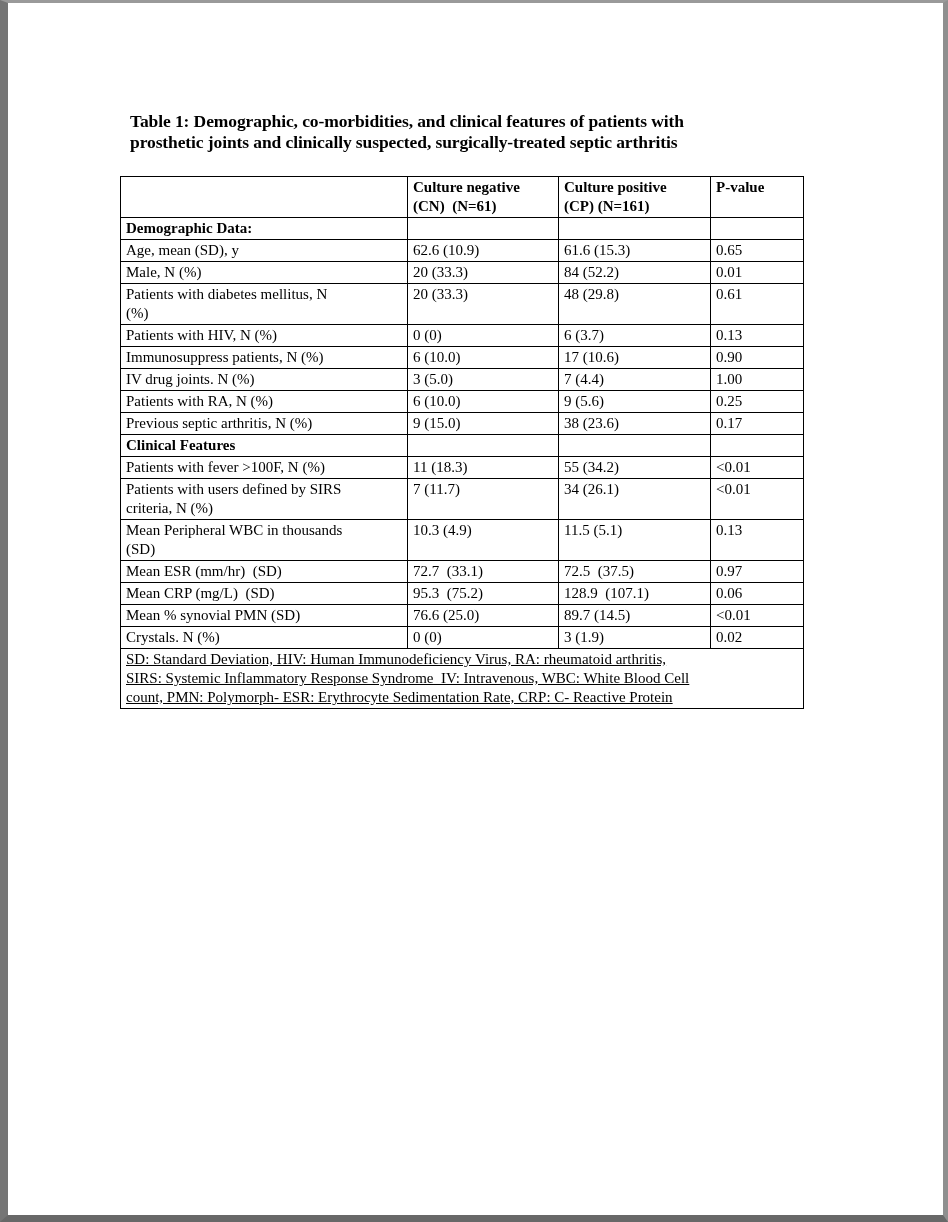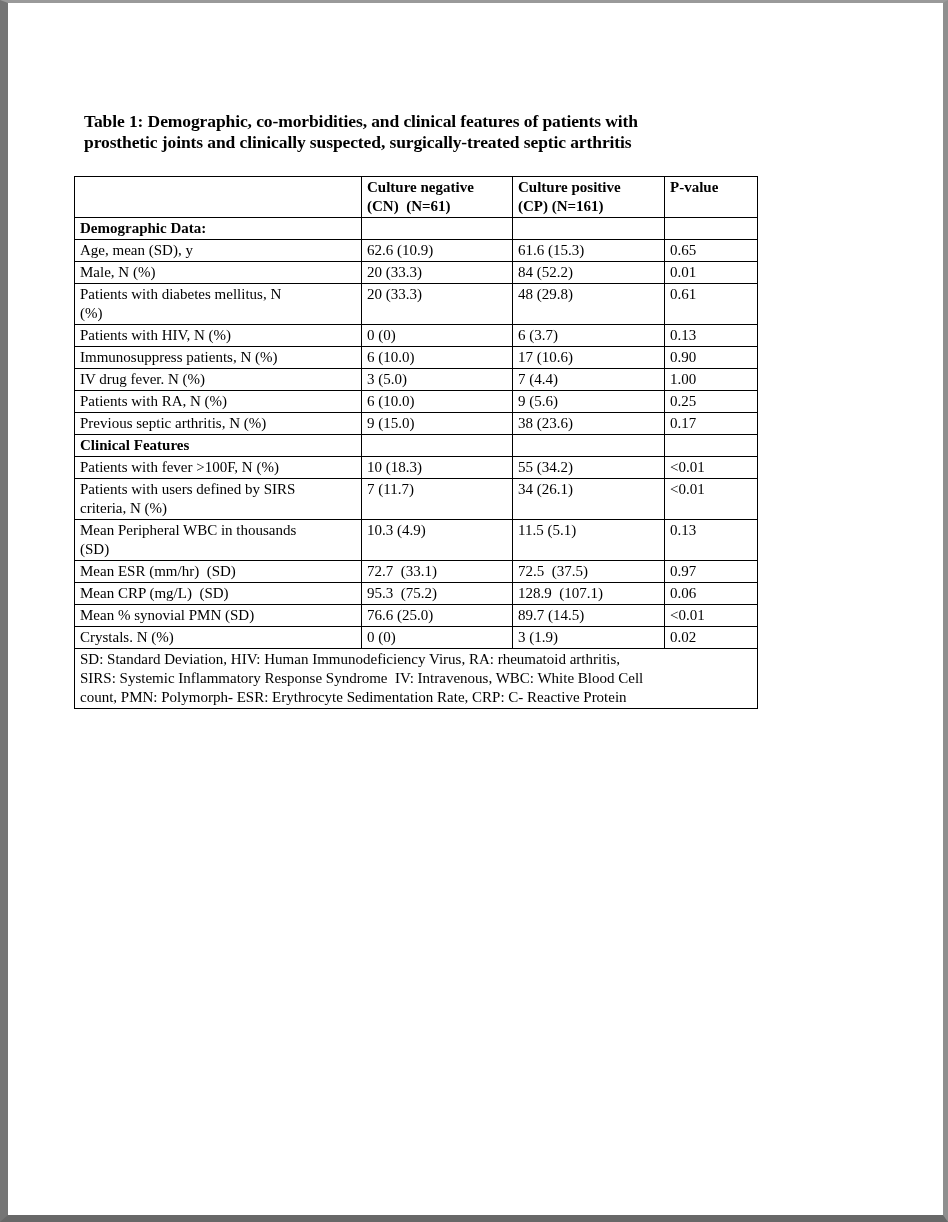--- a/index.html
+++ b/index.html
@@ -14,21 +14,21 @@
     width: 948px; height: 1222px;
     border-top: 3px solid #9a9a9a;
     border-left: 8px solid #757575;
     border-right: 5px solid #8f8f8f;
     border-bottom: 7px solid #686868;
     background: #ffffff;
     overflow: hidden;
   }
   .content {
     padding-top: 108px;
-    padding-left: 66px;
+    padding-left: 112px;
   }
   .doc-title {
     font-size: 17.5px;
     line-height: 21px;
     font-weight: bold;
     margin: 0 0 23px 10px;
     white-space: pre-wrap;
     letter-spacing: -0.1px;
   }
   table.t1 {
@@ -44,20 +44,21 @@
     text-align: left;
     padding: 1px 5px 1px 5px;
     white-space: pre-wrap;
     overflow: hidden;
   }
   table.t1 th { font-weight: bold; }
   td.section { font-weight: bold; }
   td.footnote {
     font-weight: normal;
     padding: 1px 6px 2px 5px;
+    text-decoration: underline;
   }
 </style>
 </head>
 <body>
 
 <div class="page-frame">
   <div class="content">
 
     <p class="doc-title">Table 1: Demographic, co-morbidities, and clinical features of patients with
 prosthetic joints and clinically suspected, surgically-treated septic arthritis</p>
@@ -111,21 +112,21 @@
             <td>6 (3.7)</td>
             <td>0.13</td>
           </tr>
           <tr>
             <td>Immunosuppress patients, N (%)</td>
             <td>6 (10.0)</td>
             <td>17 (10.6)</td>
             <td>0.90</td>
           </tr>
           <tr>
-            <td>IV drug fever. N (%)</td>
+            <td>IV drug joints. N (%)</td>
             <td>3 (5.0)</td>
             <td>7 (4.4)</td>
             <td>1.00</td>
           </tr>
           <tr>
             <td>Patients with RA, N (%)</td>
             <td>6 (10.0)</td>
             <td>9 (5.6)</td>
             <td>0.25</td>
           </tr>
@@ -136,21 +137,21 @@
             <td>0.17</td>
           </tr>
           <tr>
             <td class="section">Clinical Features</td>
             <td></td>
             <td></td>
             <td></td>
           </tr>
           <tr>
             <td>Patients with fever &gt;100F, N (%)</td>
-            <td>10 (18.3)</td>
+            <td>11 (18.3)</td>
             <td>55 (34.2)</td>
             <td>&lt;0.01</td>
           </tr>
           <tr>
             <td>Patients with users defined by SIRS
 criteria, N (%)</td>
             <td>7 (11.7)</td>
             <td>34 (26.1)</td>
             <td>&lt;0.01</td>
           </tr>

